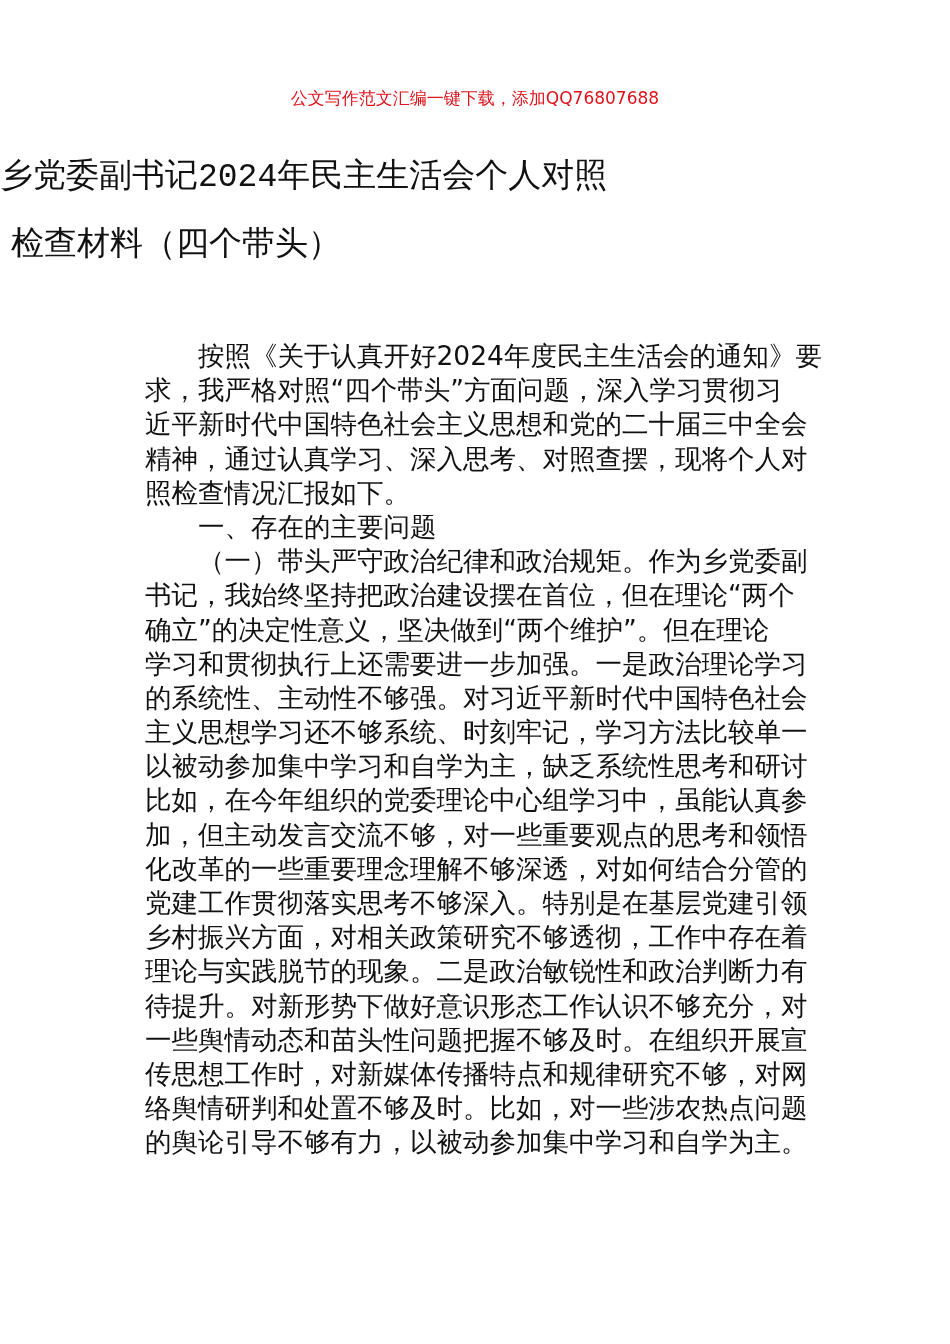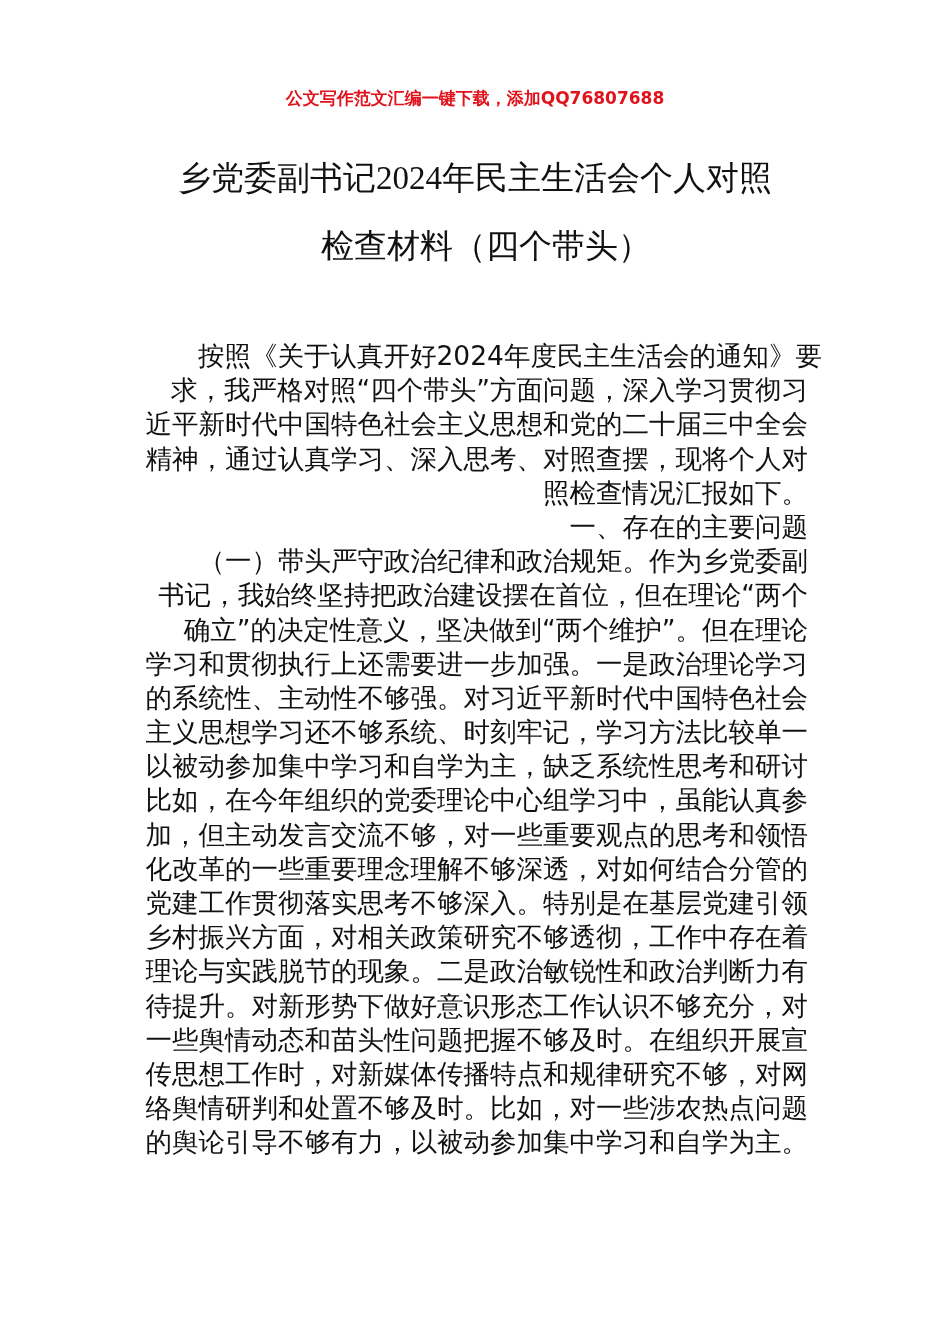--- a/index.html
+++ b/index.html
@@ -1,43 +1,43 @@
 <!DOCTYPE html>
 <html><head>
 <meta charset="utf-8">
 <style>
   html, body { margin: 0; padding: 0; background: #ffffff; }
   body { width: 950px; height: 1344px; position: relative; overflow: hidden; }
   .page { position: absolute; left: 0; top: 0; width: 950px; height: 1344px; background: #fff; }
   .banner {
     position: absolute; top: 86px; left: 0; width: 950px; text-align: center;
-    color: #e0121b; font-family: "DejaVu Sans", sans-serif; font-size: 17px; line-height: 24px; font-weight: bold;
+    color: #e0121b; font-family: "DejaVu Sans", sans-serif; font-size: 17px; line-height: 24px;
   }
   .title {
-    position: absolute; left: 0; width: 950px; text-align: center;
-    color: #111; font-family: Liberation Serif, serif; font-size: 33px; line-height: 40px;
+    position: absolute; left: 0; width: 950px; 
+    color: #111; font-family: Liberation Mono, monospace; font-size: 33px; line-height: 40px;
   }
   .title.l1 { top: 158px; }
   .title.l2 { top: 226px; margin-left: 11px; }
   .body {
     position: absolute; left: 145px; width: 663px;
     color: #111; font-family: "DejaVu Sans", sans-serif; font-size: 26.5px;
   }
   .line { height: 34.2px; line-height: 34.2px; white-space: nowrap; overflow: visible; }
 </style>
 </head>
 <body>
 
 <div class="page">
   <div class="banner">公文写作范文汇编一键下载，添加QQ76807688</div>
 
   <div class="title l1">乡党委副书记2024年民主生活会个人对照</div>
   <div class="title l2">检查材料（四个带头）</div>
 
-  <div class="body" style="top:339px;text-align:right;">
+  <div class="body" style="top:339px;">
     <div class="line">　　按照《关于认真开好2024年度民主生活会的通知》要</div>
     <div class="line">求，我严格对照“四个带头”方面问题，深入学习贯彻习</div>
     <div class="line">近平新时代中国特色社会主义思想和党的二十届三中全会</div>
     <div class="line">精神，通过认真学习、深入思考、对照查摆，现将个人对</div>
     <div class="line">照检查情况汇报如下。</div>
     <div class="line">　　一、存在的主要问题</div>
     <div class="line">　　（一）带头严守政治纪律和政治规矩。作为乡党委副</div>
     <div class="line">书记，我始终坚持把政治建设摆在首位，但在理论“两个</div>
     <div class="line">确立”的决定性意义，坚决做到“两个维护”。但在理论</div>
     <div class="line">学习和贯彻执行上还需要进一步加强。一是政治理论学习</div>

